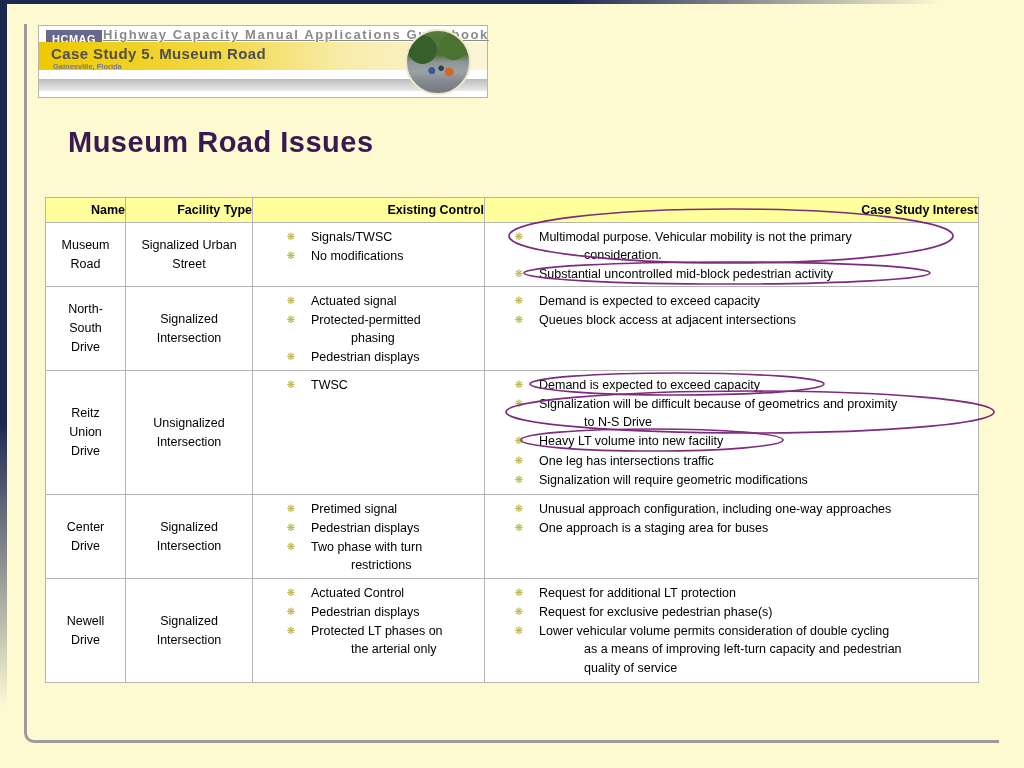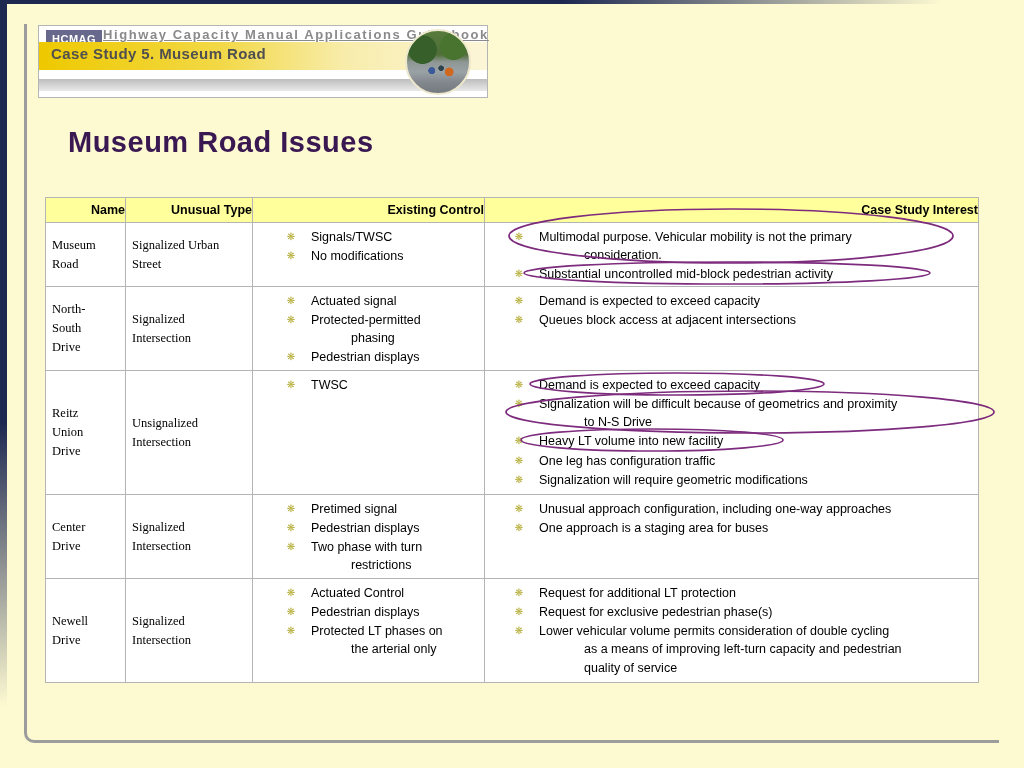--- a/index.html
+++ b/index.html
@@ -49,21 +49,21 @@
   table{border-collapse:collapse;table-layout:fixed;width:933px;background:#fff;
     border:1px solid #a8a8a8;}
   th,td{border:1px solid #b4b4b4;font-size:12.5px;}
   th{background:#ffff9c;height:24px;font-weight:bold;text-align:right;padding:0;}
   td{padding:0;vertical-align:middle;}
   tbody tr:nth-child(1){height:64px;}
   tbody tr:nth-child(2){height:84px;margin-left:40px;}
   tbody tr:nth-child(3){height:124px;}
   tbody tr:nth-child(4){height:84px;}
   tbody tr:nth-child(5){height:104px;}
-  td.cell-name,td.cell-facility{text-align:left;white-space:pre-line;line-height:1.5;padding:0 6px;font-family:Liberation Serif, serif;}
+  td.cell-name,td.cell-facility{text-align:center;white-space:pre-line;line-height:1.5;padding:0 6px;}
   td.cell-control,td.cell-case{vertical-align:top;}
   ul.blist{list-style:none;margin:5px 0 0 0;padding:0;}
   ul.blist li{display:flex;align-items:flex-start;margin:0 0 1px 0;}
   .bullet{flex:0 0 16px;text-align:center;font-family:"DejaVu Sans",sans-serif;
     font-size:10px;line-height:18px;color:#b3ac33;}
   .btxt{display:block;white-space:pre-wrap;line-height:1.45;box-sizing:border-box;}
   .cell-control li{padding-left:30px;}
   .cell-control .btxt{margin-left:12px;max-width:168px;padding-left:40px;text-indent:-40px;}
   .cell-case li{padding-left:26px;}
   .cell-case .btxt{margin-left:12px;max-width:440px;padding-left:45px;text-indent:-45px;}
@@ -76,39 +76,40 @@
 
 <div class="edge-top"></div>
 <div class="edge-left"></div>
 <div class="frame"></div>
 
 <div class="banner">
   <span class="hcmag">HCMAG</span>
   <span class="guidebook">Highway Capacity Manual Applications Guidebook</span>
   <div class="band-yellow">
     <div class="case-study-line">Case Study 5. Museum Road</div>
+    <div class="location-line">Gainesville, Florida</div>
   </div>
   <div class="band-gray"></div>
   <div class="photo"></div>
 </div>
 
 <h1 class="page-title">Museum Road Issues</h1>
 
 <div class="table-wrap">
   <table>
     <colgroup>
       <col style="width:80px">
         <col style="width:127px">
         <col style="width:232px">
         <col style="width:494px">
     </colgroup>
     <thead>
       <tr id="thead-row">
           <th>Name</th>
-          <th>Unusual Type</th>
+          <th>Facility Type</th>
           <th>Existing Control</th>
           <th>Case Study Interest</th>
         </tr>
     </thead>
     <tbody id="tbody">
         <tr>
           <td class="cell-name">Museum
 Road</td>
           <td class="cell-facility">Signalized Urban
 Street</td>
@@ -198,21 +199,21 @@
                 <span class="bullet">❋</span>
                 <span class="btxt">Signalization will be difficult because of geometrics and proximity
 to N-S Drive</span>
               </li>
               <li>
                 <span class="bullet">❋</span>
                 <span class="btxt">Heavy LT volume into new facility</span>
               </li>
               <li>
                 <span class="bullet">❋</span>
-                <span class="btxt">One leg has configuration traffic</span>
+                <span class="btxt">One leg has intersections traffic</span>
               </li>
               <li>
                 <span class="bullet">❋</span>
                 <span class="btxt">Signalization will require geometric modifications</span>
               </li>
             </ul>
           </td>
         </tr>
         <tr>
           <td class="cell-name">Center

